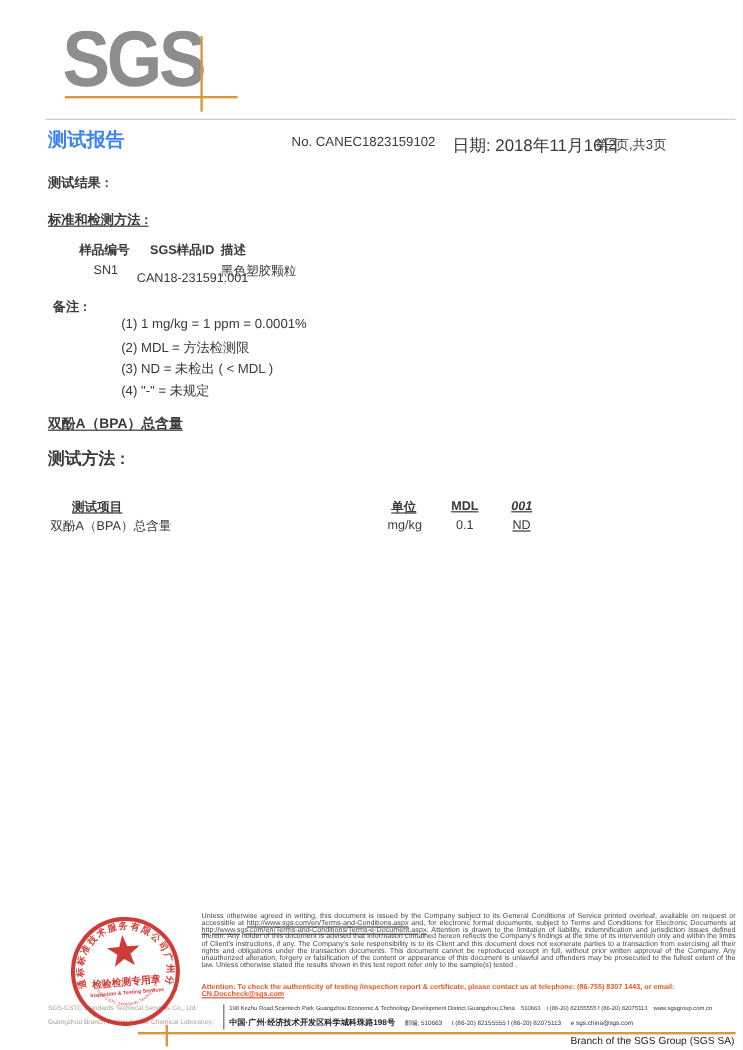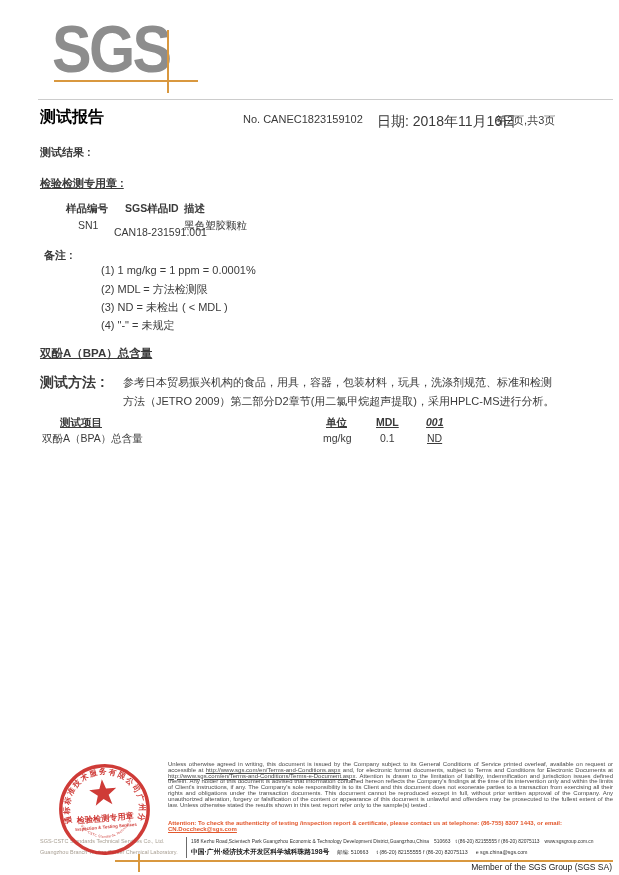--- a/index.html
+++ b/index.html
@@ -10,21 +10,21 @@
   }
   
   .logo{
     position:absolute;left:52px;top:16px;font-size:66px;font-weight:700;line-height:1;
     color:#8d8d8d;letter-spacing:-3px;transform:scaleX(.9);transform-origin:left top;
   }
   .logo-h{position:absolute;left:54px;top:80px;width:144px;height:2px;background:#d9983f;}
   .logo-v{position:absolute;left:167px;top:30px;width:2px;height:63px;background:#d9983f;}
   .header-rule{position:absolute;left:38px;top:99px;width:575px;height:1px;background:#cccccc;}
   
-  .report-title{position:absolute;left:40px;top:107px;font-size:16px;font-weight:700;color:#000000;}
+  .report-title{position:absolute;left:40px;top:107px;font-size:16px;font-weight:700;color:#3b82f6;}
   .report-no{position:absolute;left:207px;top:113px;font-size:11px;padding-left:36px;}
   .report-date{position:absolute;left:377px;top:113px;font-size:14px;}
   .report-pageinfo{position:absolute;left:468px;top:113px;font-size:11px;margin-left:28px;}
   .results-label{position:absolute;left:40px;top:145px;font-size:11px;font-weight:700;}
   
   .sample-heading{position:absolute;left:40px;top:176px;font-size:11px;font-weight:700;text-decoration:underline;}
   .st{position:absolute;font-size:10.5px;white-space:nowrap;}
   .st.b{font-weight:700;}
   .st-h1{left:66px;top:202px;}  .st-h2{left:125px;top:202px;}  .st-h3{left:184px;top:202px;}
   .st-r1{left:78px;top:219px;}  .st-r2{left:114px;top:226px;} .st-r3{left:184px;top:219px;}
@@ -83,37 +83,36 @@
   <div class="logo-v"></div>
   <div class="header-rule"></div>
 
   <div class="report-title">测试报告</div>
   <div class="report-no">No. CANEC1823159102</div>
   <div class="report-date">日期: 2018年11月16日</div>
   <div class="report-pageinfo">第2页,共3页</div>
 
   <div class="results-label">测试结果 :</div>
 
-  <div class="sample-heading">检验检测专用章 :</div>
+  <div class="sample-heading">标准和检测方法 :</div>
   <span class="st b st-h1">样品编号</span>
   <span class="st b st-h2">SGS样品ID</span>
   <span class="st b st-h3">描述</span>
   <span class="st st-r1">SN1</span>
   <span class="st st-r2">CAN18-231591.001</span>
   <span class="st st-r3">黑色塑胶颗粒</span>
 
   <div class="remark-heading">备注 :</div>
   <div class="remark-item rm0">(1) 1 mg/kg = 1 ppm = 0.0001%</div>
   <div class="remark-item rm1">(2) MDL = 方法检测限</div>
   <div class="remark-item rm2">(3) ND = 未检出 ( &lt; MDL )</div>
   <div class="remark-item rm3">(4) "-" = 未规定</div>
 
   <div class="bpa-heading">双酚A（BPA）总含量</div>
   <div class="method-label">测试方法 :</div>
-  <div class="method-text">参考日本贸易振兴机构的食品，用具，容器，包装材料，玩具，洗涤剂规范、标准和检测方法（JETRO 2009）第二部分D2章节(用二氯甲烷超声提取)，采用HPLC-MS进行分析。</div>
 
   <span class="rt hd rt-h1">测试项目</span>
   <span class="rt hd rt-h2">单位</span>
   <span class="rt hd rt-h3">MDL</span>
   <span class="rt hd it rt-h4">001</span>
   <span class="rt rt-r1">双酚A（BPA）总含量</span>
   <span class="rt rt-r2">mg/kg</span>
   <span class="rt rt-r3">0.1</span>
   <span class="rt rt-r4">ND</span>
 
@@ -133,21 +132,21 @@
   </div>
   <div class="addr-row addr-cn">
     <span class="cn">中国·广州·经济技术开发区科学城科珠路198号</span>
     <span>邮编: 510663</span>
     <span>t (86-20) 82155555   f (86-20) 82075113</span>
     <span>e  sgs.china@sgs.com</span>
   </div>
 
   <div class="footer-hline"></div>
   <div class="footer-vline"></div>
-  <div class="member-note">Member of the SGS Group (SGS SA)</div>
+  <div class="member-note">Branch of the SGS Group (SGS SA)</div>
 
   <svg class="stamp" viewBox="0 0 100 100" aria-hidden="true">
     <defs>
       <path id="arcTop" d="M 15.5,63 A 37,37 0 1 1 84.5,63" fill="none"></path>
       <path id="arcBottom" d="M 23,64 A 31,31 0 0 0 77,64" fill="none"></path>
     </defs>
     <circle cx="50" cy="50" r="46" fill="none" stroke="#cb2b27" stroke-width="3.6"></circle>
     <path d="M50,18 L53.53,28.15 L64.27,28.36 L55.71,34.85 L58.82,45.14 L50,39 L41.18,45.14 L44.29,34.85 L35.73,28.36 L46.47,28.15 Z" fill="#cb2b27"></path>
     <text class="arc-cn">
       <textPath href="#arcTop" startOffset="2">通标标准技术服务有限公司广州分公司</textPath>

